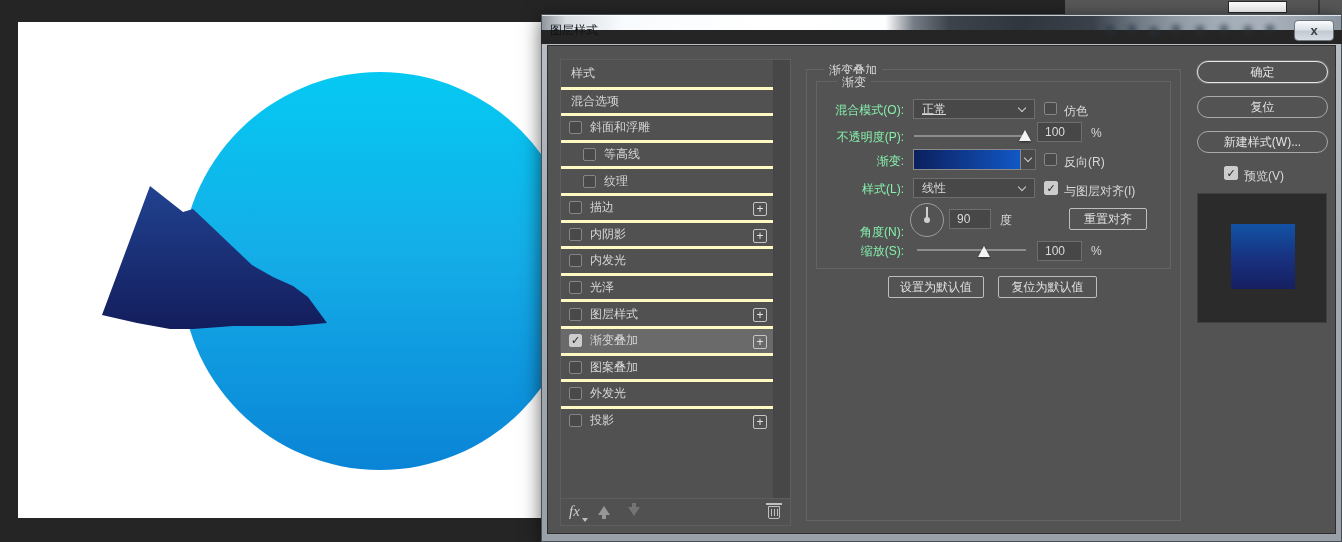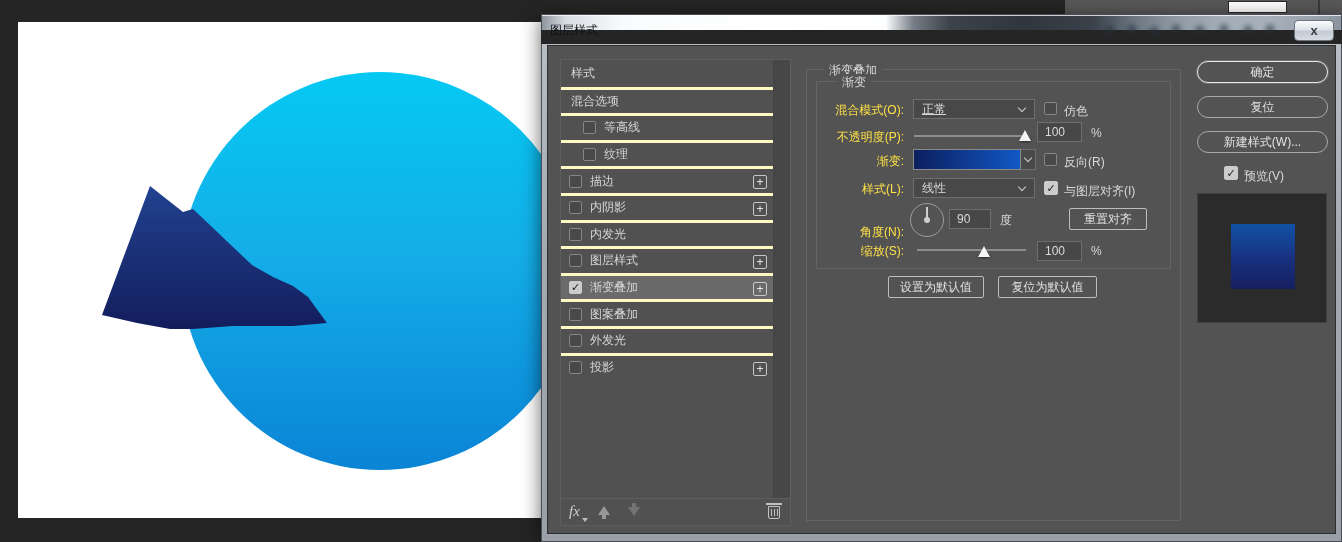--- a/index.html
+++ b/index.html
@@ -63,21 +63,21 @@
   .arrow.up::after { content:""; position:absolute; left:-2px; top:9px; width:4px; height:4px; background:#979797; }
   .arrow.down { left:67px; top:8px; border-top:9px solid #747474; }
   .arrow.down::before { content:""; position:absolute; left:-2px; top:-13px; width:4px; height:4px; background:#747474; }
   .trash { position:absolute; right:10px; top:7px; width:12px; height:13px; border:1px solid #c0c0c0; border-radius:0 0 2px 2px; cursor:pointer; }
   .trash::before { content:""; position:absolute; left:-3px; top:-4px; width:16px; height:2px; background:#c0c0c0; }
   .trash::after { content:""; position:absolute; left:2px; top:2px; width:1px; height:7px; background:#c0c0c0; box-shadow:3px 0 0 #c0c0c0, 6px 0 0 #c0c0c0; }
 
   
   .group { position:absolute; border:1px solid #646464; }
   .group-label { position:absolute; background:#535353; padding:0 5px; color:#d8d8d8; white-space:nowrap; }
-  .flabel { position:absolute; left:262px; width:100px; text-align:right; color:#fde047; white-space:nowrap; }
+  .flabel { position:absolute; left:262px; width:100px; text-align:right; color:#86efac; white-space:nowrap; }
   .dropdown { position:absolute; height:20px; background:#484848; border:1px solid #6e6e6e; display:flex; align-items:center; cursor:pointer; }
   .dropdown .val { padding-left:8px; color:#dadada; flex:1; }
   .chev { width:6px; height:6px; border-right:1px solid #cfcfcf; border-bottom:1px solid #cfcfcf; transform:rotate(45deg); margin:-3px 9px 0 0; flex:none; }
   .numbox { position:absolute; height:20px; background:#474747; border:1px solid #6e6e6e; color:#dadada; font-size:12px;
             font-family:"Liberation Sans","DejaVu Sans",sans-serif; padding:0 0 0 7px; width:45px; outline:none; }
   .unit { position:absolute; color:#d8d8d8; }
   .track { position:absolute; height:2px; background:#8d8d8d; cursor:pointer; }
   .thumb { position:absolute; width:0; height:0; border-left:6px solid transparent; border-right:6px solid transparent;
            border-bottom:11px solid #f4f4f4; filter:drop-shadow(0 1px 1px rgba(0,0,0,.5)); cursor:pointer; }
   .grad-swatch { position:absolute; left:371px; top:134px; width:108px; height:21px; border:1px solid #8a8a8a;
@@ -133,20 +133,24 @@
     <div class="dlg-body">
 
       <div class="sidebar" style="left:12px; top:13px;">
         <div class="side-list">
           <div class="side-row pad0">
               <span class="lbl">样式</span>
             </div>
           <div class="side-row pad0">
               <span class="lbl">混合选项</span>
             </div>
+          <div class="side-row pad1">
+              <span class="cb"></span>
+              <span class="lbl">斜面和浮雕</span>
+            </div>
           <div class="side-row pad2">
               <span class="cb"></span>
               <span class="lbl">等高线</span>
             </div>
           <div class="side-row pad2">
               <span class="cb"></span>
               <span class="lbl">纹理</span>
             </div>
           <div class="side-row pad1">
               <span class="cb"></span>
@@ -154,20 +158,24 @@
               <span class="plus">+</span>
             </div>
           <div class="side-row pad1">
               <span class="cb"></span>
               <span class="lbl">内阴影</span>
               <span class="plus">+</span>
             </div>
           <div class="side-row pad1">
               <span class="cb"></span>
               <span class="lbl">内发光</span>
+            </div>
+          <div class="side-row pad1">
+              <span class="cb"></span>
+              <span class="lbl">光泽</span>
             </div>
           <div class="side-row pad1">
               <span class="cb"></span>
               <span class="lbl">图层样式</span>
               <span class="plus">+</span>
             </div>
           <div class="side-row pad1 selected">
               <span class="cb checked"></span>
               <span class="lbl">渐变叠加</span>
               <span class="plus">+</span>

